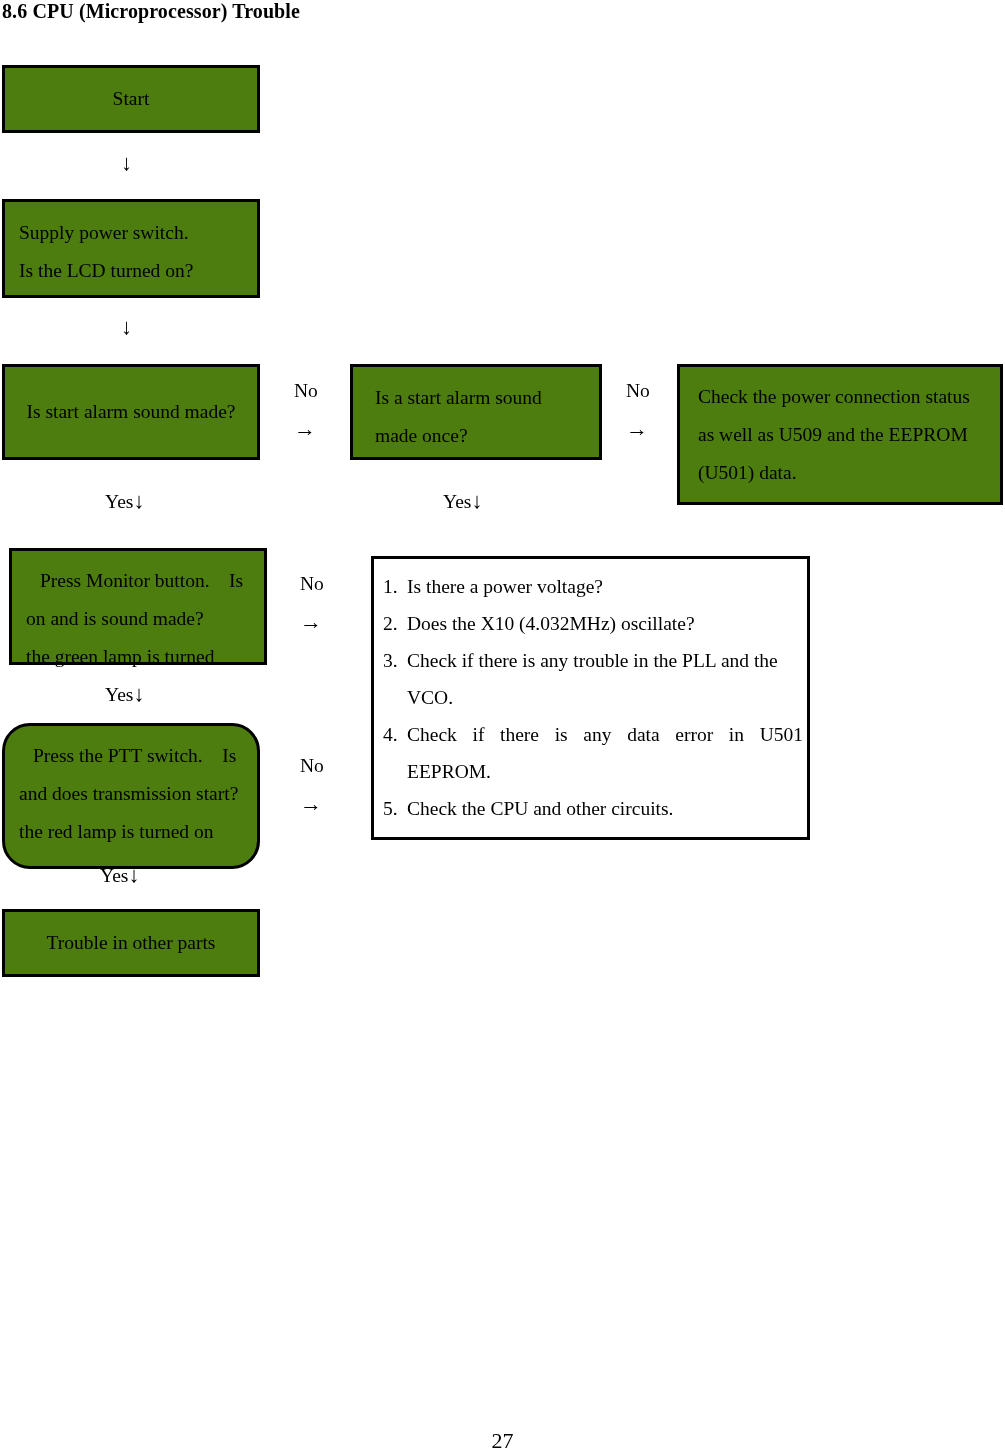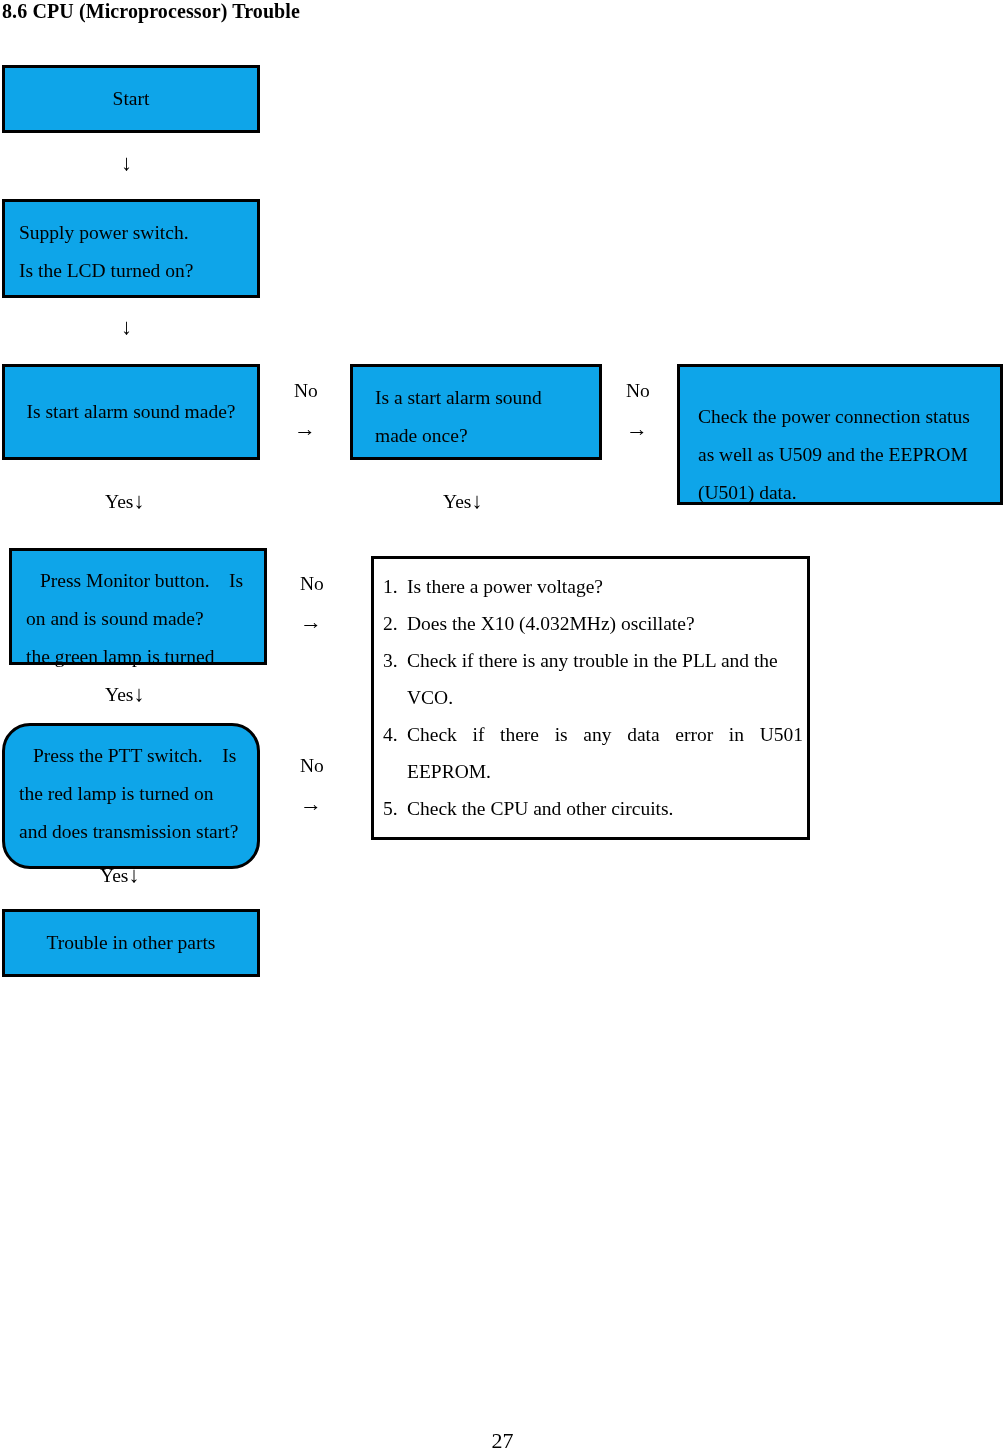--- a/index.html
+++ b/index.html
@@ -26,21 +26,21 @@
     top: 0px;
     font-size: 20px;
     font-weight: bold;
     letter-spacing: 0.1px;
     white-space: nowrap;
   }
   
   .box {
     position: absolute;
     border: 3px solid #000000;
-    background: #0ea5e9;
+    background: #4d7c0f;
     box-sizing: border-box;
     font-size: 19.5px;
     line-height: 38px;
   }
   .box .inner {
     padding: 0 14px;
   }
   .box.center {
     text-align: center;
   }
@@ -147,21 +147,21 @@
       <span class="line">made once?</span>
     </div>
   </div>
 
   <div class="conn" style="left:626px; top:380px;">
     <span class="lab">No</span>
     <span class="arw" style="margin-top:17px; font-size:22px;">→</span>
   </div>
 
   <div class="box" style="left:677px; top:364px; width:326px; height:141px; padding-top:11px;">
-    <div class="inner" style="padding:0 6px 0 18px;margin-top:20px;">
+    <div class="inner" style="padding:0 6px 0 18px;">
       <span class="line">Check the power connection status</span>
       <span class="line">as well as U509 and the EEPROM</span>
       <span class="line">(U501) data.</span>
     </div>
   </div>
 
   <div class="conn" style="left:105px; top:490px;">
     <span>Yes</span><span style="font-size:22px;">↓</span>
   </div>
 
@@ -207,22 +207,22 @@
     </ol>
   </div>
 
   <div class="conn" style="left:105px; top:683px;">
     <span>Yes</span><span style="font-size:22px;">↓</span>
   </div>
 
   <div class="box justify" style="left:2px; top:723px; width:258px; height:146px; padding-top:11px;border-radius:28px;">
     <div class="inner">
       <span class="line ind">Press the PTT switch. Is</span>
+      <span class="line">and does transmission start?</span>
       <span class="line">the red lamp is turned on</span>
-      <span class="line">and does transmission start?</span>
     </div>
   </div>
 
   <div class="conn" style="left:300px; top:755px;">
     <span class="lab">No</span>
     <span class="arw" style="margin-top:17px; font-size:22px;">→</span>
   </div>
 
   <div class="conn" style="left:100px; top:864px;">
     <span>Yes</span><span style="font-size:22px;">↓</span>

